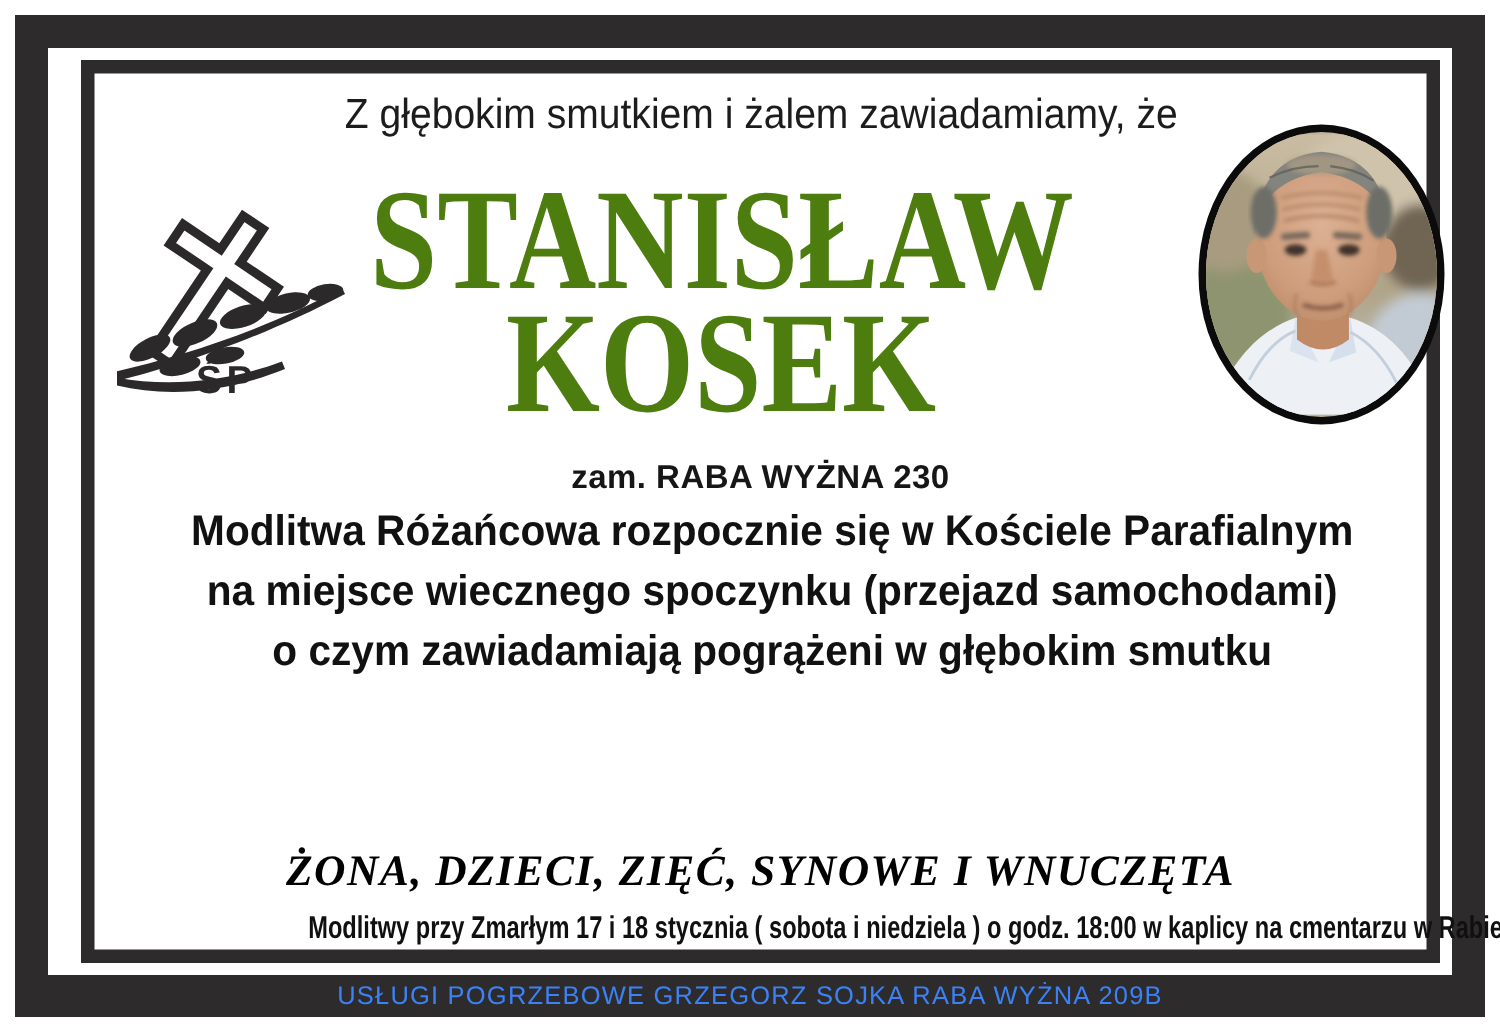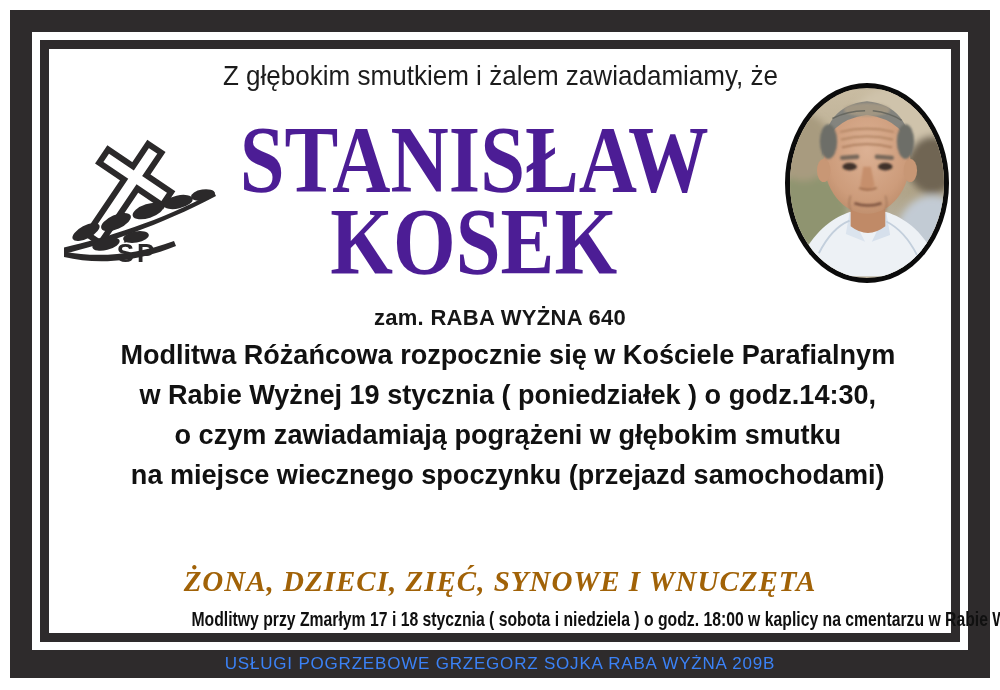--- a/index.html
+++ b/index.html
@@ -1,43 +1,43 @@
 <!DOCTYPE html>
 <html><head>
 <meta charset="utf-8">
 <style>
   html,body{margin:0;padding:0;background:#fff;}
   .page{position:relative;width:1000px;height:690px;background:#fff;overflow:hidden;
         font-family:"Liberation Sans",sans-serif;color:#141414;}
   
   .band-outer{position:absolute;left:10px;top:10px;right:10px;bottom:12px;background:#2e2b2c;}
   .band-white{position:absolute;left:22px;top:22px;right:22px;bottom:28px;background:#ffffff;}
-  .band-inner{position:absolute;inset:8px;background:#2e2b2c;}
+  .band-inner{position:absolute;inset:8px;background:#2e2b2c;margin-left:14px;}
   .content{position:absolute;inset:9px;background:#ffffff;}
   
   .cx93{display:inline-block;transform:scaleX(.93);transform-origin:center;white-space:nowrap;}
   .cx95{display:inline-block;transform:scaleX(.95);transform-origin:center;white-space:nowrap;}
   .cx84{display:inline-block;transform:scaleX(.84);transform-origin:center;white-space:nowrap;}
   .cx75{display:inline-block;transform:scaleX(.75);transform-origin:center;white-space:nowrap;}
   
   .intro{position:absolute;top:8px;left:0;right:0;text-align:center;
          font-size:28px;line-height:38px;font-weight:400;color:#1c1c1c;}
   .name-block{position:absolute;top:70px;left:0;right:0;text-align:center;
               transform:translateX(-26px);
-              font-family:"Liberation Serif",serif;font-weight:700;color:#4c1d95;}
+              font-family:"Liberation Serif",serif;font-weight:700;color:#4d7c0f;}
   .name-line1{font-size:96px;line-height:82px;}
   .name-line2{font-size:96px;line-height:82px;}
   .residence{position:absolute;top:256px;left:0;right:0;text-align:center;
              font-size:22px;font-weight:700;letter-spacing:.3px;color:#161616;}
   .body-block{position:absolute;top:285px;left:0;right:0;text-align:center;
               font-size:28.5px;font-weight:700;color:#111;}
   .body-block .line{line-height:40px;padding-left:15px;}
   .family-line{position:absolute;top:517px;left:0;right:0;text-align:center;
                font-family:"Liberation Serif",serif;font-style:italic;font-weight:700;
-               font-size:29px;line-height:30px;letter-spacing:1px;color:#a16207;}
+               font-size:29px;line-height:30px;letter-spacing:1px;color:#000000;}
   .prayers-line{position:absolute;top:556px;left:0;right:0;text-align:center;
                 font-size:21px;line-height:28px;font-weight:700;color:#101010;}
   .footer-band{position:absolute;left:0;right:0;bottom:0;height:28px;line-height:27px;
                text-align:center;font-size:17px;letter-spacing:.8px;color:#3b82f6;}
   
   .emblem{position:absolute;left:15px;top:85px;width:170px;height:150px;}
   .photo-frame{position:absolute;left:736px;top:34px;width:154px;height:190px;
                border:5px solid #0b0b0b;border-radius:50%;overflow:hidden;background:#bdb19a;}
   .photo-frame svg{display:block;width:100%;height:100%;}
 </style>
@@ -52,27 +52,26 @@
 
           <div class="intro">
             <div><span class="cx93">Z głębokim smutkiem i żalem  zawiadamiamy, że</span></div>
           </div>
 
           <div class="name-block">
             <div class="name-line1"><span class="cx84">STANISŁAW</span></div>
             <div class="name-line2"><span class="cx84">KOSEK</span></div>
           </div>
 
-          <div class="residence">zam. RABA WYŻNA 640</div>
+          <div class="residence">zam. RABA WYŻNA 230</div>
 
           <div class="body-block">
             <div class="line"><span class="cx95">Modlitwa Różańcowa rozpocznie się w Kościele Parafialnym</span></div>
-            <div class="line"><span class="cx95">w Rabie Wyżnej 19 stycznia ( poniedziałek ) o godz.14:30,</span></div>
+            <div class="line"><span class="cx95">na miejsce wiecznego spoczynku (przejazd samochodami)</span></div>
             <div class="line"><span class="cx95">o czym zawiadamiają pogrążeni w głębokim smutku</span></div>
-            <div class="line"><span class="cx95">na miejsce wiecznego spoczynku (przejazd samochodami)</span></div>
           </div>
 
           <div class="family-line">ŻONA, DZIECI, ZIĘĆ, SYNOWE I WNUCZĘTA</div>
 
           <div class="prayers-line">
             <span class="cx75">Modlitwy przy Zmarłym 17 i 18 stycznia ( sobota i niedziela ) o godz. 18:00 w  kaplicy na cmentarzu  w Rabie Wyżnej</span>
           </div>
 
           <svg class="emblem" viewBox="0 0 170 150" xmlns="http://www.w3.org/2000/svg">
             <g>

